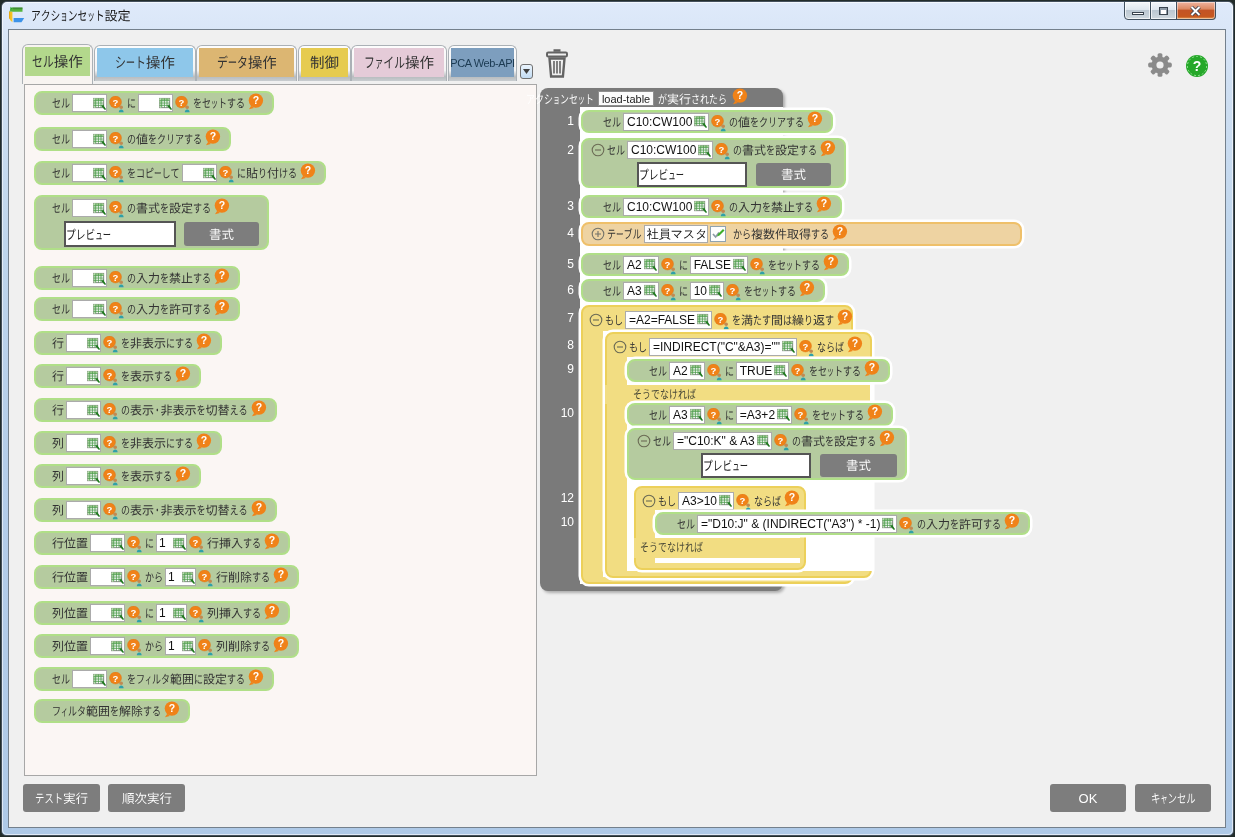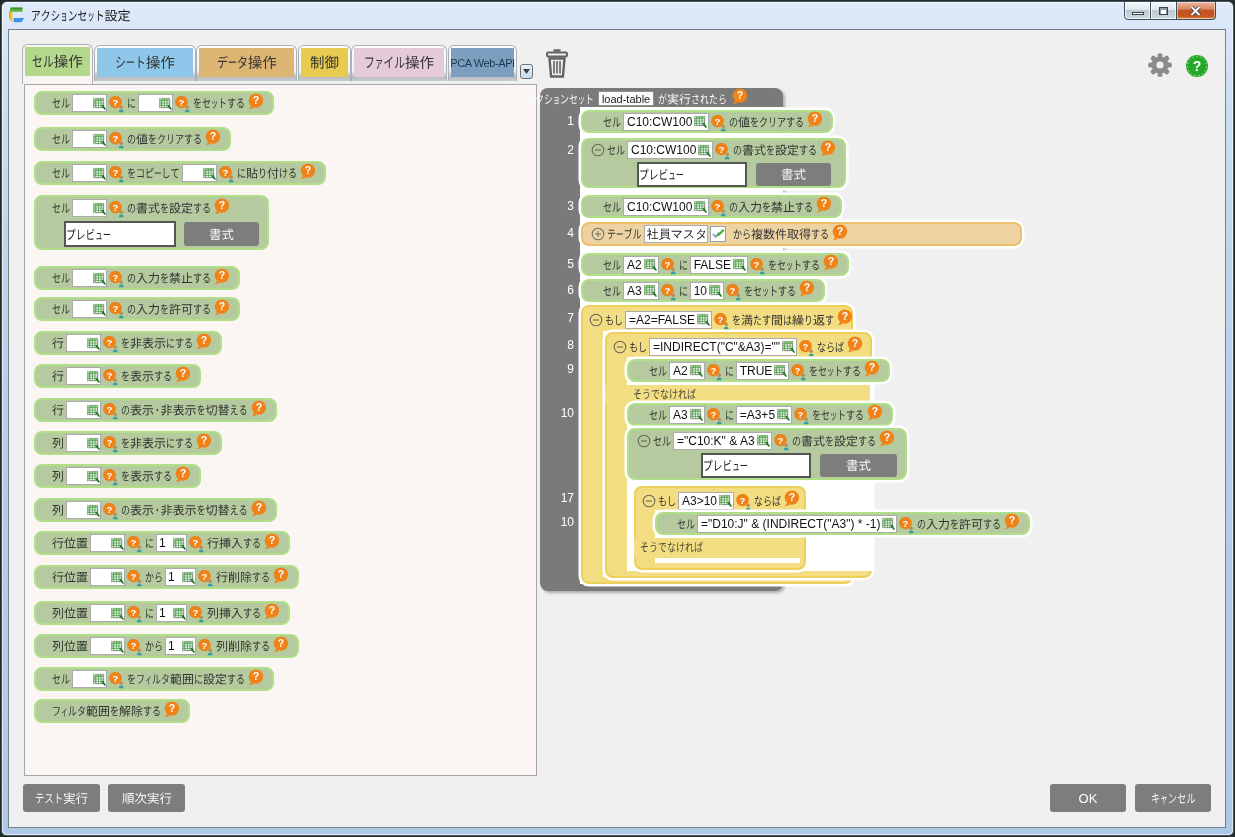--- a/index.html
+++ b/index.html
@@ -1292,21 +1292,21 @@
     <div class="num" style="left:540px;top:143px">2</div>
     <div class="num" style="left:540px;top:199px">3</div>
     <div class="num" style="left:540px;top:226px">4</div>
     <div class="num" style="left:540px;top:257px">5</div>
     <div class="num" style="left:540px;top:283px">6</div>
     <div class="num" style="left:540px;top:311px">7</div>
     <div class="num" style="left:540px;top:338px">8</div>
     <div class="num" style="left:540px;top:362px">9</div>
     <div class="num" style="left:540px;top:406px">10</div>
     <div class="num" style="left:558px;top:431px">11</div>
-    <div class="num" style="left:540px;top:491px">17</div>
+    <div class="num" style="left:540px;top:491px">12</div>
     <div class="num" style="left:540px;top:515px">10</div>
     <div class="blk green halo" style="position:absolute;left:581px;top:110px;height:23px;padding:0 8px 0 20px;gap:2px;">
       <svg class="j" style="width:18.0px;height:12px;" viewBox="0 0 1500 1000" fill="#333">
         <use href="#g30BB" transform="scale(0.75 1)"></use>
         <use href="#g30EB" transform="translate(750 0) scale(0.75 1)"></use>
       </svg>
       <span class="inp" style="height:18px;padding:0 1px 0 3px">
         <span style="font:12px 'Liberation Sans';color:#111;white-space:nowrap">C10:CW100</span>
         <span style="display:flex;align-items:center;margin-left:2px">
           <svg class="j" style="width:13px;height:13px" viewBox="0 0 14 14">
@@ -1783,21 +1783,21 @@
       <svg class="j" style="width:16px;height:17px;margin-top:3px" viewBox="0 0 16 17">
 <circle cx="6.5" cy="6" r="6" fill="#f08218" stroke="#da700f" stroke-width="0.4"></circle>
 <text x="6.5" y="9.5" font-family="Liberation Sans" font-size="9.5" font-weight="bold" fill="#fff" text-anchor="middle">?</text>
 <circle cx="12.2" cy="11.2" r="1.8" fill="#c08a52"></circle>
 <path d="M9.8 16.2c0-1.8 1-2.8 2.4-2.8s2.4 1 2.4 2.8z" fill="#2fa0a8"></path>
 </svg>
       <svg class="j" style="width:9.0px;height:12px;" viewBox="0 0 750 1000" fill="#333">
         <use href="#g306B" transform="scale(0.75 1)"></use>
       </svg>
       <span class="inp" style="height:18px;padding:0 1px 0 3px">
-        <span style="font:12px 'Liberation Sans';color:#111;white-space:nowrap">=A3+5</span>
+        <span style="font:12px 'Liberation Sans';color:#111;white-space:nowrap">=A3+2</span>
         <span style="display:flex;align-items:center;margin-left:2px">
           <svg class="j" style="width:13px;height:13px" viewBox="0 0 14 14">
 <rect x="0.5" y="1.5" width="11" height="10" fill="#fff" stroke="#7f7f7f" stroke-width="1"></rect>
 <rect x="0.5" y="1.5" width="11" height="2.4" fill="#9ccf8e"></rect>
 <rect x="0.5" y="1.5" width="2.6" height="10" fill="#b8dcae"></rect>
 <path d="M0.5 4h11M0.5 6.5h11M0.5 9h11M3 1.5v10M5.8 1.5v10M8.6 1.5v10" stroke="#4e9b4e" stroke-width="0.9" fill="none"></path>
 <path d="M13.5 13.5L8.5 9.5l1.8-.4.4-1.8z" fill="#1f7a1f"></path>
 <path d="M13.5 13.5L10.2 10" stroke="#1f7a1f" stroke-width="1.6"></path>
 </svg>
         </span>

